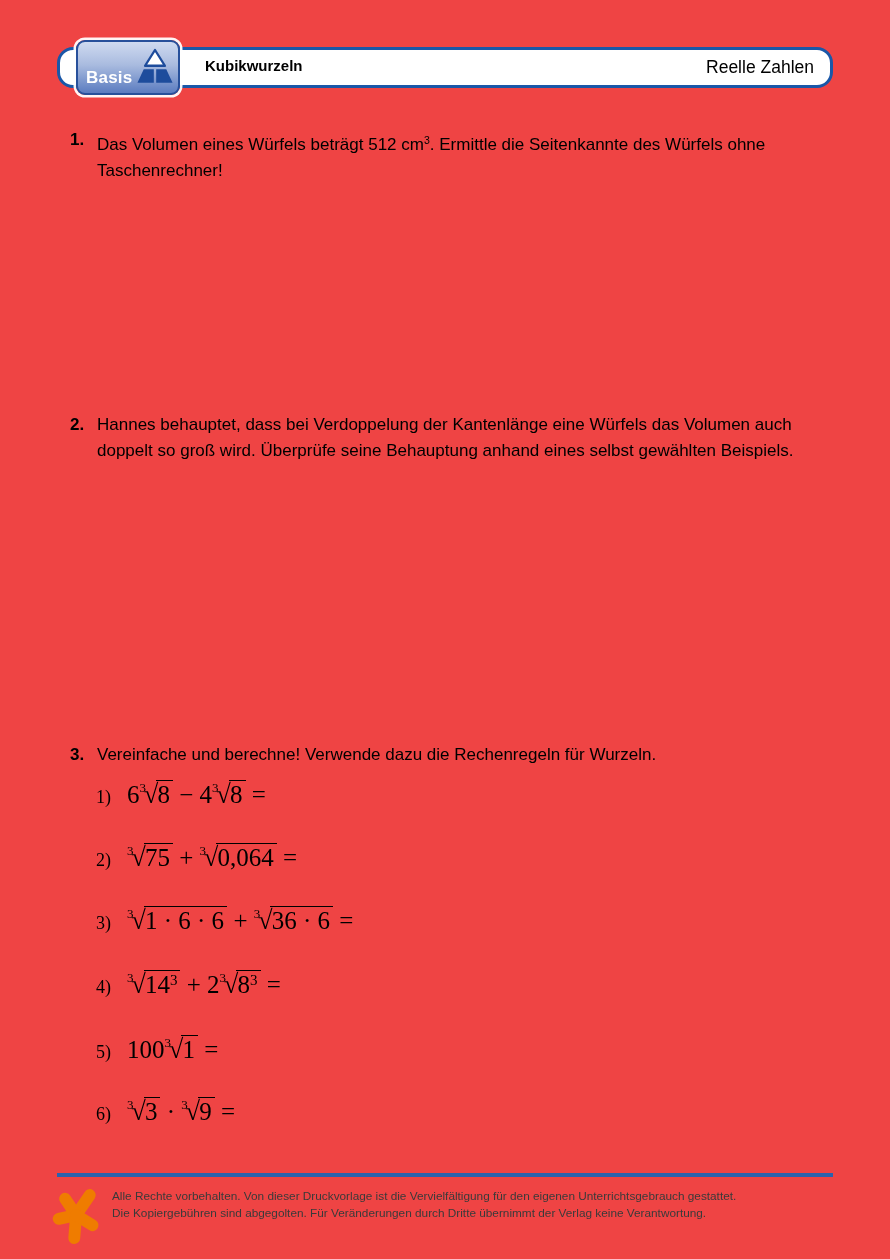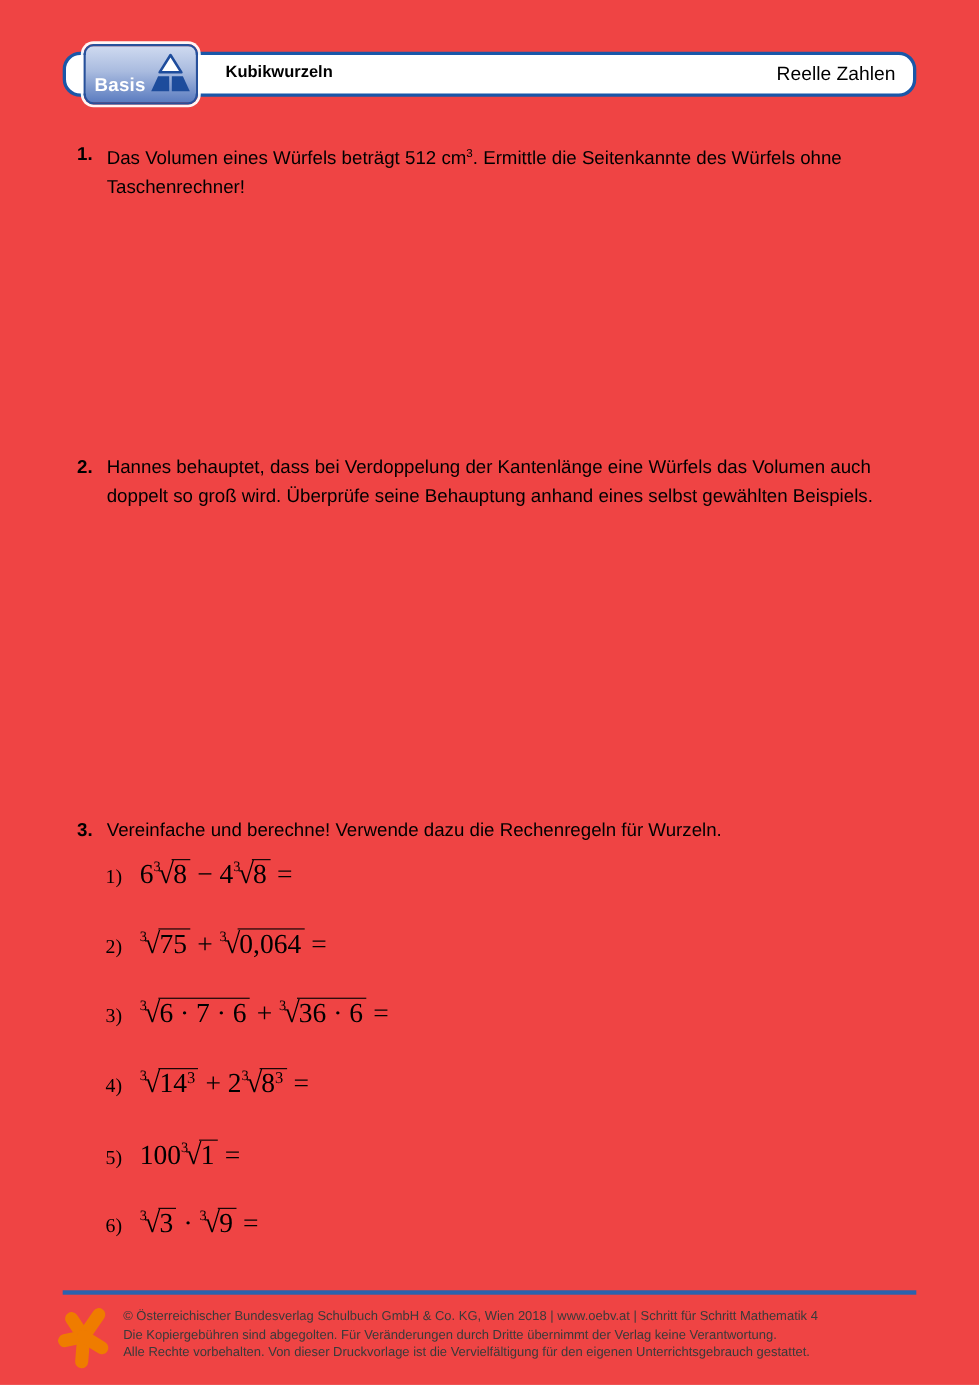--- a/index.html
+++ b/index.html
@@ -107,21 +107,21 @@
   <div class="mitem i1">
     <span class="mlabel">1)</span>
     <span class="mexpr">6<span class="root"><span class="idx">3</span><span class="surd">√</span><span class="rad">8</span></span> − 4<span class="root"><span class="idx">3</span><span class="surd">√</span><span class="rad">8</span></span> =</span>
   </div>
   <div class="mitem i2">
     <span class="mlabel">2)</span>
     <span class="mexpr"><span class="root"><span class="idx">3</span><span class="surd">√</span><span class="rad">75</span></span> + <span class="root"><span class="idx">3</span><span class="surd">√</span><span class="rad">0,064</span></span> =</span>
   </div>
   <div class="mitem i3">
     <span class="mlabel">3)</span>
-    <span class="mexpr"><span class="root"><span class="idx">3</span><span class="surd">√</span><span class="rad">6 · 7 · 6</span></span> + <span class="root"><span class="idx">3</span><span class="surd">√</span><span class="rad">36 · 6</span></span> =</span>
+    <span class="mexpr"><span class="root"><span class="idx">3</span><span class="surd">√</span><span class="rad">1 · 6 · 6</span></span> + <span class="root"><span class="idx">3</span><span class="surd">√</span><span class="rad">36 · 6</span></span> =</span>
   </div>
   <div class="mitem i4">
     <span class="mlabel">4)</span>
     <span class="mexpr"><span class="root"><span class="idx">3</span><span class="surd">√</span><span class="rad">14<sup>3</sup></span></span> + 2<span class="root"><span class="idx">3</span><span class="surd">√</span><span class="rad">8<sup>3</sup></span></span> =</span>
   </div>
   <div class="mitem i5">
     <span class="mlabel">5)</span>
     <span class="mexpr">100<span class="root"><span class="idx">3</span><span class="surd">√</span><span class="rad">1</span></span> =</span>
   </div>
   <div class="mitem i6">
@@ -133,18 +133,17 @@
   <svg class="oebv-logo" viewBox="0 0 60 70">
     <g stroke="#ef7c00" stroke-width="13" stroke-linecap="round">
       <line x1="29" y1="33" x2="17" y2="15"></line>
       <line x1="29" y1="33" x2="44" y2="11"></line>
       <line x1="29" y1="33" x2="10" y2="37"></line>
       <line x1="29" y1="33" x2="27" y2="58"></line>
       <line x1="29" y1="33" x2="47" y2="44"></line>
     </g>
   </svg>
   <div class="footer-text">
-    <div>© Österreichischer Bundesverlag Schulbuch GmbH &amp; Co. KG, Wien 2018 | www.oebv.at | Schritt für Schritt Mathematik 4</div>
+    <div>Alle Rechte vorbehalten. Von dieser Druckvorlage ist die Vervielfältigung für den eigenen Unterrichtsgebrauch gestattet.</div>
     <div>Die Kopiergebühren sind abgegolten. Für Veränderungen durch Dritte übernimmt der Verlag keine Verantwortung.</div>
-    <div>Alle Rechte vorbehalten. Von dieser Druckvorlage ist die Vervielfältigung für den eigenen Unterrichtsgebrauch gestattet.</div>
   </div>
 
 </div>
 
 </body></html>

